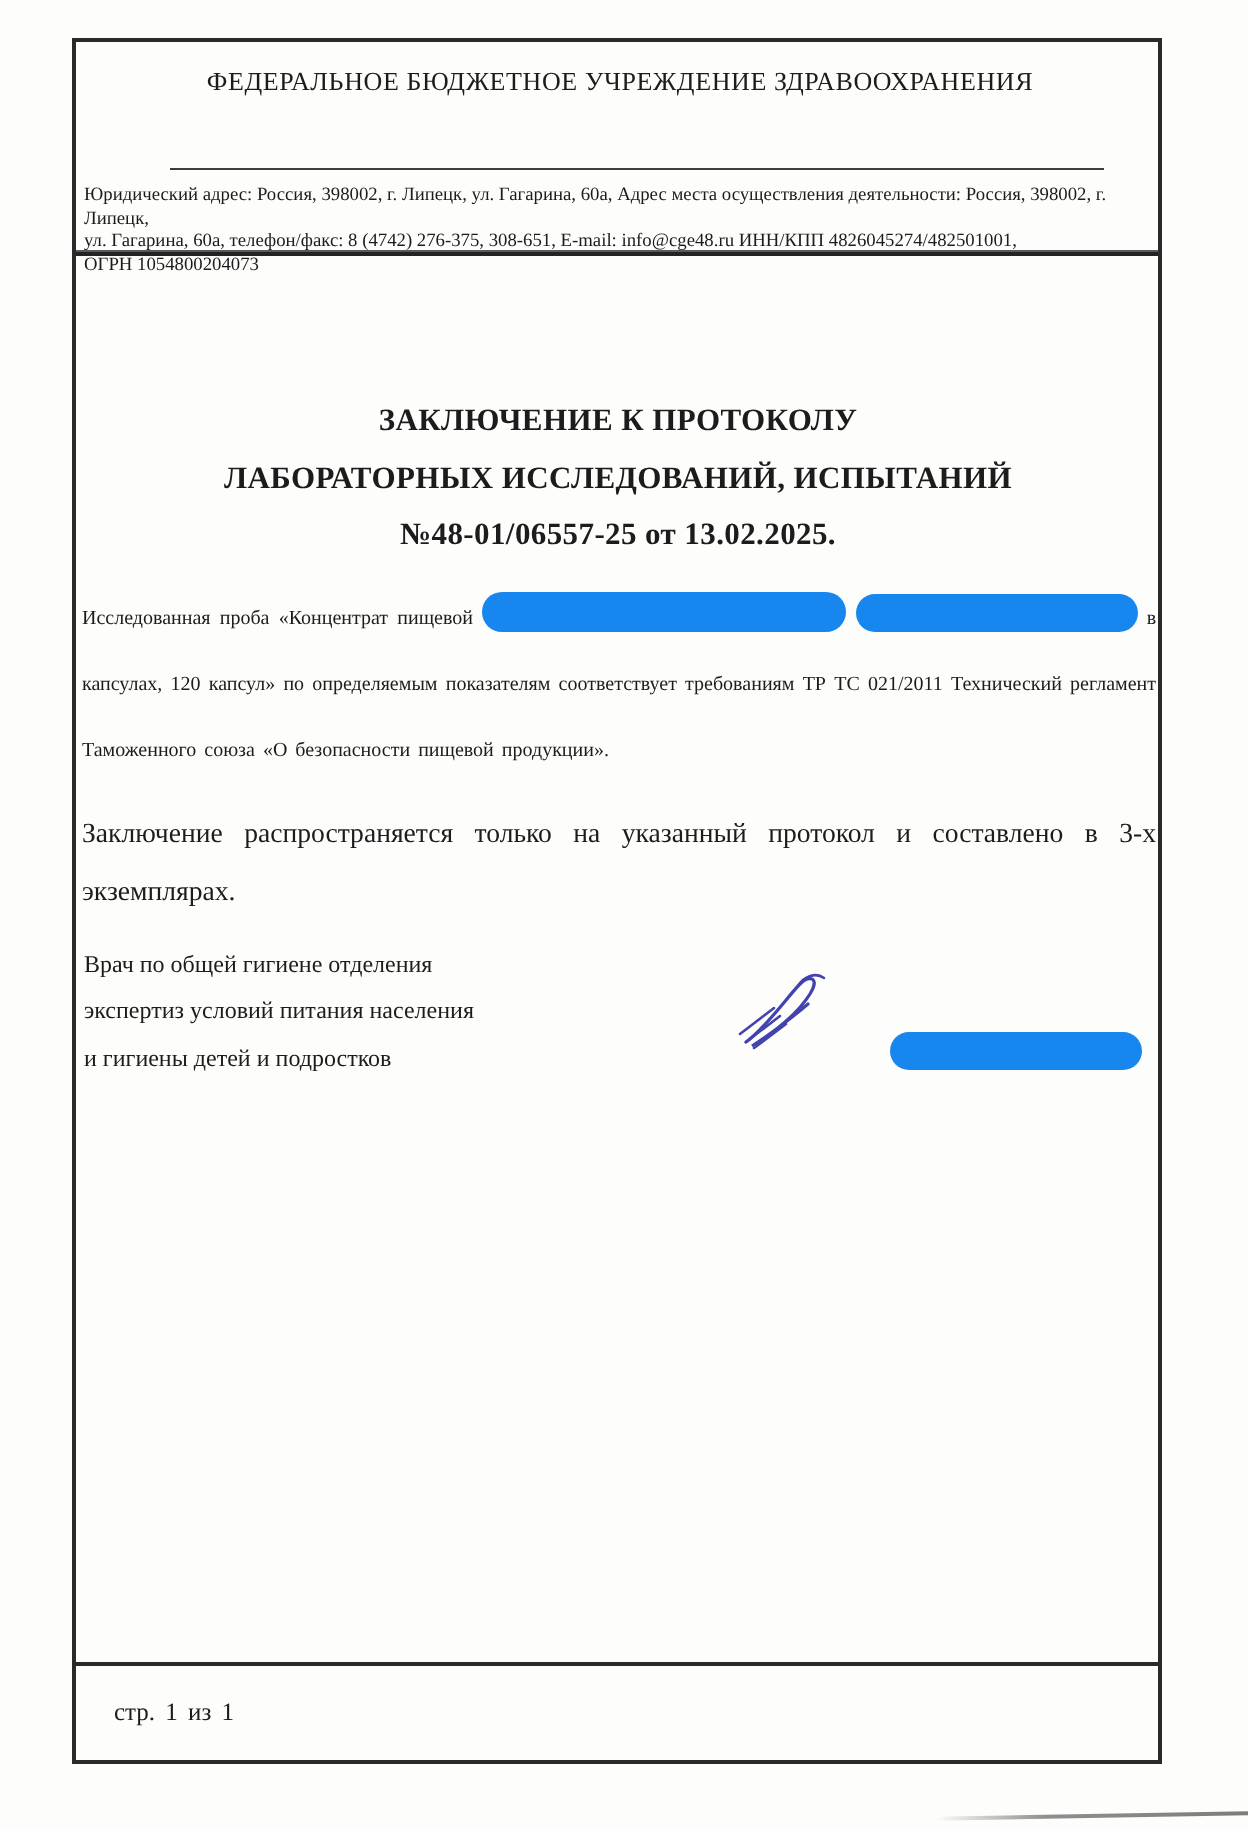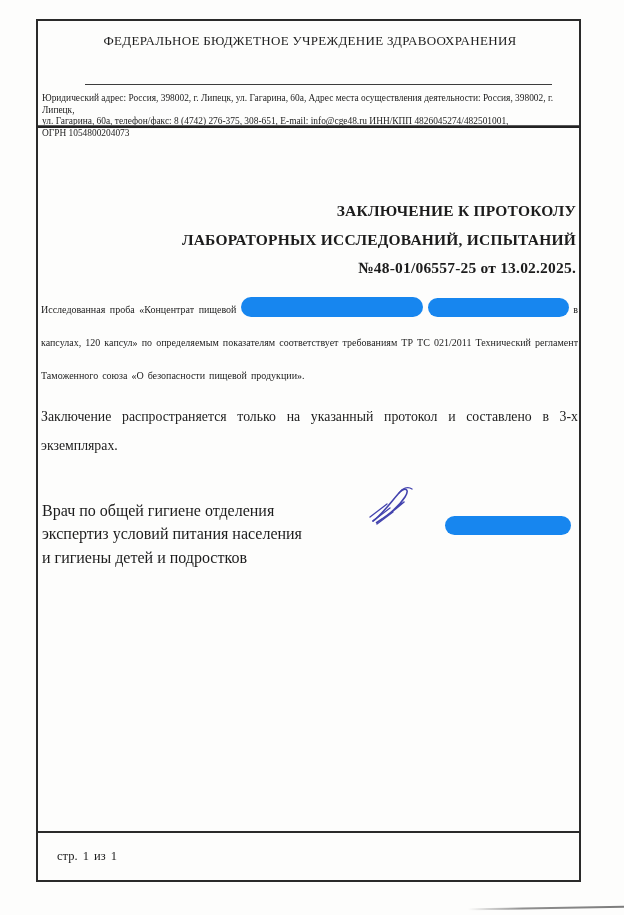--- a/index.html
+++ b/index.html
@@ -19,35 +19,35 @@
 
   
   .org{position:absolute;left:40px;top:32px;width:540px;text-align:center;}
   .org-l1{font-size:13px;letter-spacing:.3px;line-height:17px;}
   .org-l2{font-size:14px;font-weight:bold;letter-spacing:.3px;line-height:18px;}
   .rule-thin{position:absolute;left:85px;top:84px;width:467px;height:1px;background:#3d3d3d;}
   .address{position:absolute;left:42px;top:93px;width:534px;text-align:left;font-size:9.4px;line-height:11.6px;}
   .rule-thick{position:absolute;left:38px;top:125px;width:541px;height:2px;border-top:1px solid #5a5a5a;border-bottom:2px solid #232323;}
 
   
-  .doc-title{position:absolute;left:42px;top:197px;width:534px;text-align:right;font-weight:bold;font-size:15.5px;line-height:28.6px;letter-spacing:.2px;}
+  .doc-title{position:absolute;left:42px;top:197px;width:534px;text-align:center;font-weight:bold;font-size:15.5px;line-height:28.6px;letter-spacing:.2px;}
 
   
   .p1{position:absolute;left:41px;top:281px;width:537px;font-size:10px;line-height:33px;text-align:justify;word-spacing:1.5px;margin-top:12px;}
   .p2{position:absolute;left:41px;top:402px;width:537px;font-size:13.8px;line-height:29px;text-align:justify;word-spacing:1px;}
 
   
   .redact{background:var(--redaction);border-radius:10px;display:inline-block;}
   .redact.a{width:182px;height:20px;vertical-align:-4px;}
   .redact.b{width:141px;height:19px;vertical-align:-4px;}
   .redact.c{position:absolute;left:445px;top:516px;width:126px;height:19px;border-radius:9.5px;}
   .redact.d{position:absolute;left:40px;top:14px;width:116px;height:20px;border-radius:10px;}
 
   
-  .signatory{position:absolute;left:42px;top:471px;font-size:16px;line-height:23.3px;margin-top:28px;}
+  .signatory{position:absolute;left:42px;top:471px;font-size:12px;line-height:23.3px;}
 
   .sig-ink{position:absolute;}
   .sig1{left:366px;top:485px;width:56px;height:43px;}
 
   
   .footer{position:absolute;left:0;right:0;bottom:0;height:49px;border-top:2px solid var(--frame);display:flex;}
   .footer-left{position:relative;flex:1;border-right:2px solid var(--frame);}
   .footer-right{width:98px;display:flex;align-items:center;justify-content:center;font-size:12.5px;word-spacing:2px;}
   .f-caption{position:absolute;left:4px;top:1px;font-size:12.3px;border-bottom:1px solid #333;padding:0 4px 1px 0;white-space:nowrap;}
   .f-fio{position:absolute;left:60px;top:34px;font-size:10.5px;}

